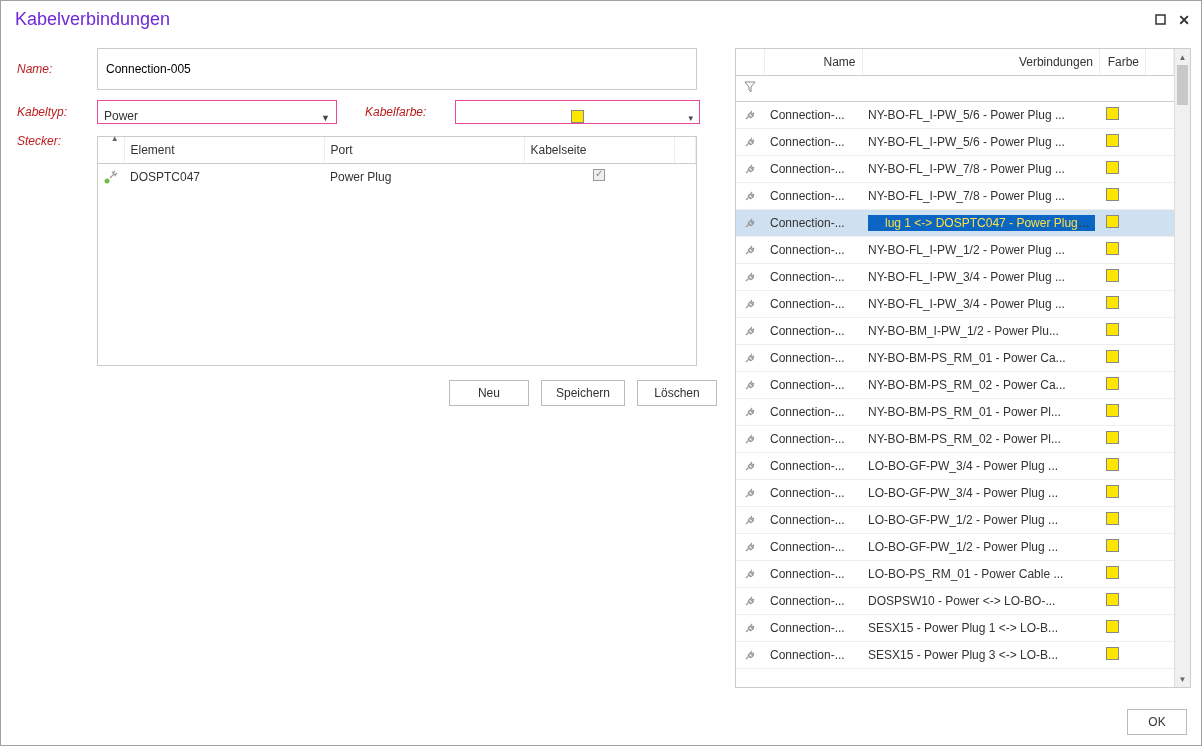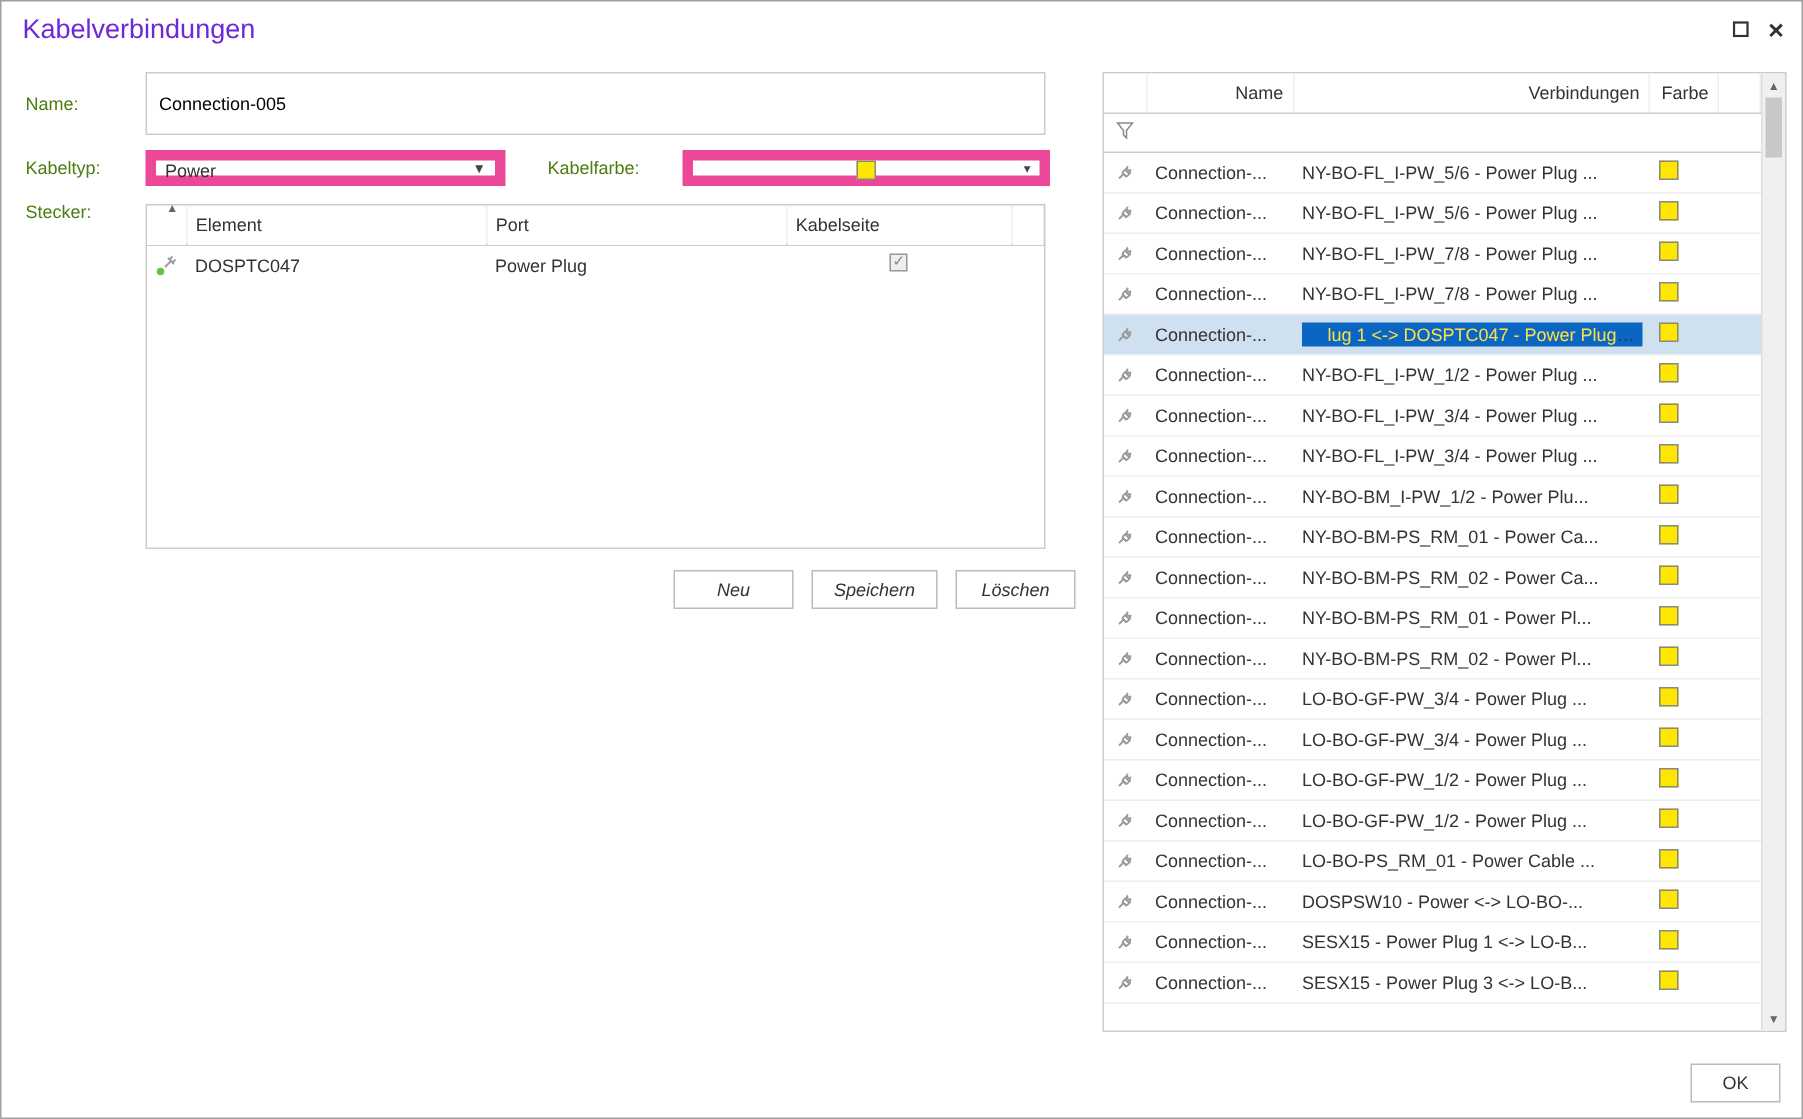--- a/index.html
+++ b/index.html
@@ -9,45 +9,45 @@
   .titlebar { display: flex; align-items: center; justify-content: space-between; padding: 8px 10px 4px 14px; }
   .title { font-size: 18px; color: #6d28d9; font-weight: 400; }
   .title-controls { display: flex; gap: 10px; align-items: center; }
   .title-controls span { width: 14px; height: 14px; display: flex; align-items: center; justify-content: center; font-weight: bold; cursor: pointer; }
 
   .content { display: flex; padding: 14px 10px 0 16px; gap: 28px; height: 650px;}
   .left-panel { width: 690px; }
   .right-panel { flex: 1; }
 
   .form-row { display: flex; align-items: center; margin-bottom: 10px; gap: 10px; }
-  .form-label { width: 70px; font-size: 12px; color: #4d7c0f; }
+  .form-label { width: 70px; font-size: 12px; color: #b91c1c; font-style: italic; }
   .input-text { height: 42px; border: 1px solid #ccc; padding: 0 8px; font-size: 12px; }
   .input-name { width: 600px; }
-  .select { height: 24px; border: 7px solid #ec4899; background: #fff; display: flex; align-items: flex-start; padding: 0 6px; font-size: 12px; }
+  .select { height: 24px; border: 1px solid #ec4899; background: #fff; display: flex; align-items: flex-end; padding: 0 6px; font-size: 12px; }
   .select .arrow { margin-left: auto; font-size: 9px; color: #444; }
   .cabletype { width: 240px; justify-content: space-between;}
   .cablecolor-label { margin-left: 18px; width: 80px;}
   .cablecolor { width: 245px; justify-content: center; position: relative;}
   .cablecolor .swatch { width: 13px; height: 13px; background: #ffe600; border: 1px solid #888; }
   .cablecolor .arrow { position:absolute; right:6px;}
 
   .plug-table { border: 1px solid #ccc; width: 600px; height: 230px; margin-top: 2px; background:#fff;}
   .plug-table table { width: 100%; border-collapse: collapse; }
   .plug-table th { background: #fff; border-bottom: 1px solid #ccc; border-right: 1px solid #eee; text-align: left; font-weight: 400; padding: 6px 6px; font-size: 12px; position: relative;}
   .plug-table th .sort-arrow { position:absolute; left: 50%; top:-3px; font-size:8px; color:#666;}
   .plug-table td { padding: 5px 6px; font-size: 12px; }
   .plug-row-sel td { background: #cfe0f1; }
   .plug-row td { background: #fff; }
   .icon-cell { width: 22px; text-align:center; }
   .check-cell { text-align:center; }
   .checkbox { display:inline-block; width:12px; height:12px; border:1px solid #999; background:#fff;}
   .checkbox.checked { background:#eee; position:relative;}
   .checkbox.checked::after{ content:"✓"; font-size:10px; color:#888; position:absolute; top:-2px; left:1px;}
 
-  .buttons-row { display: flex; gap: 12px; justify-content: flex-end; width: 700px; margin-top: 14px; font-style: italic;}
+  .buttons-row { display: flex; gap: 12px; justify-content: flex-end; width: 700px; margin-top: 14px;}
   .btn { height: 26px; min-width: 80px; padding: 0 14px; border: 1px solid #bbb; background:#fff; font-size:12px; cursor:pointer; display:flex; align-items:center; justify-content:center;}
 
   .conn-table { border: 1px solid #ccc; height: 640px; background:#fff; display:flex;}
   .conn-body { flex:1; overflow:hidden;}
   .conn-table table { width: 100%; border-collapse: collapse; table-layout: fixed;}
   .conn-table th { background:#fff; border-bottom:1px solid #ccc; border-right:1px solid #eee; text-align:right; font-weight:400; padding:6px 6px; font-size:12px;}
   .conn-table th.icon-h{ width:26px;}
   .conn-table th.name-h{ width:96px;}
   .conn-table th.verb-h{ }
   .conn-table th.farbe-h{ width:44px;}

